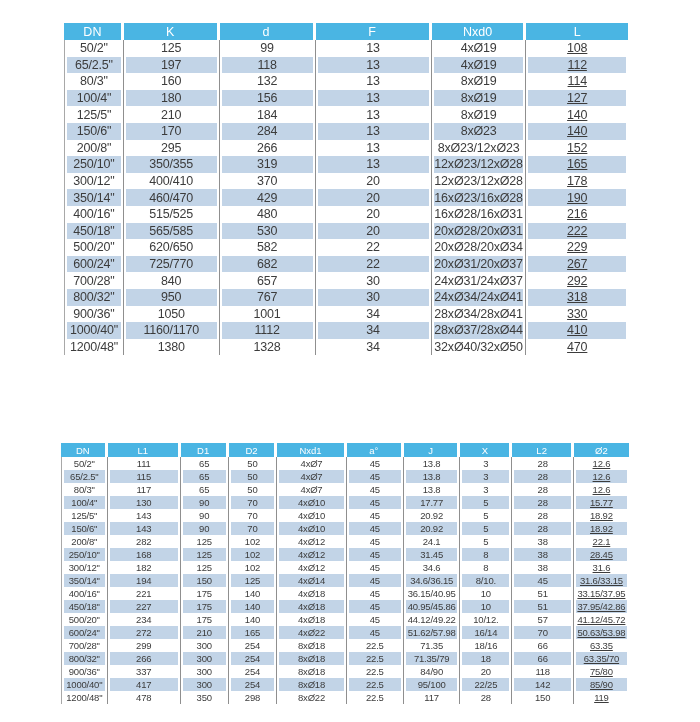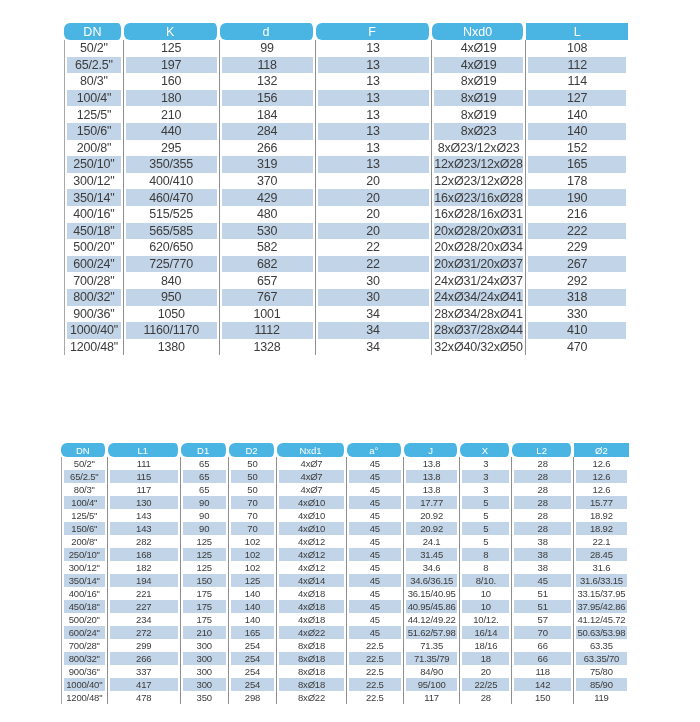--- a/index.html
+++ b/index.html
@@ -30,27 +30,27 @@
     vertical-align: middle;
     font-weight: normal;
     white-space: nowrap;
     overflow: hidden;
     padding: 0;
   }
   th {
     background: var(--header_bg, #4ab5e3);
     color: var(--header_text, #ffffff);
   }
-  th:not(:last-child) { border-right: 3px solid #ffffff; border-radius: 6px; }
+  th:not(:last-child) { border-right: 3px solid #ffffff; }
   td {
     color: var(--cell_text, #3c3c3c);
     border-right: 1px solid var(--grid_line, #8f8f8f);
     letter-spacing: -0.2px;
   }
-  td:last-child  { border-right: none; }
+  td:last-child  { border-right: none; text-decoration: underline; }
   td:first-child { border-left: 1px solid #a8a8a8; }
   tr.stripe td {
     background: var(--stripe_bg, #c2d4e7);
     box-shadow: inset 2px 0 0 #ffffff, inset -2px 0 0 #ffffff;
   }
 
   .tbl1 th { height: 17px;   font-size: 12.5px; }
   .tbl1 td { height: 16.6px; font-size: 12.5px; }
   .tbl2 th { height: 14px;   font-size: 9.5px; }
   .tbl2 td { height: 13px;   font-size: 9.5px; }
@@ -115,21 +115,21 @@
           <tr>
             <td>125/5"</td>
             <td>210</td>
             <td>184</td>
             <td>13</td>
             <td>8xØ19</td>
             <td>140</td>
           </tr>
           <tr class="stripe">
             <td>150/6"</td>
-            <td>440</td>
+            <td>170</td>
             <td>284</td>
             <td>13</td>
             <td>8xØ23</td>
             <td>140</td>
           </tr>
           <tr>
             <td>200/8"</td>
             <td>295</td>
             <td>266</td>
             <td>13</td>

